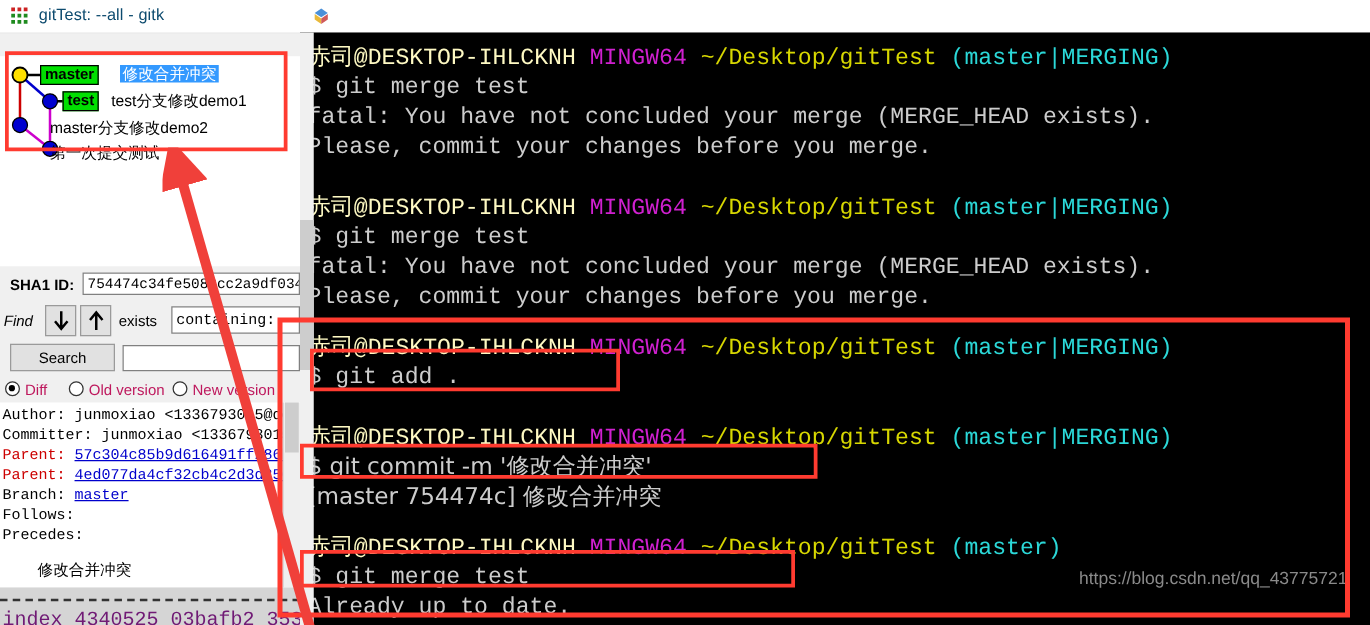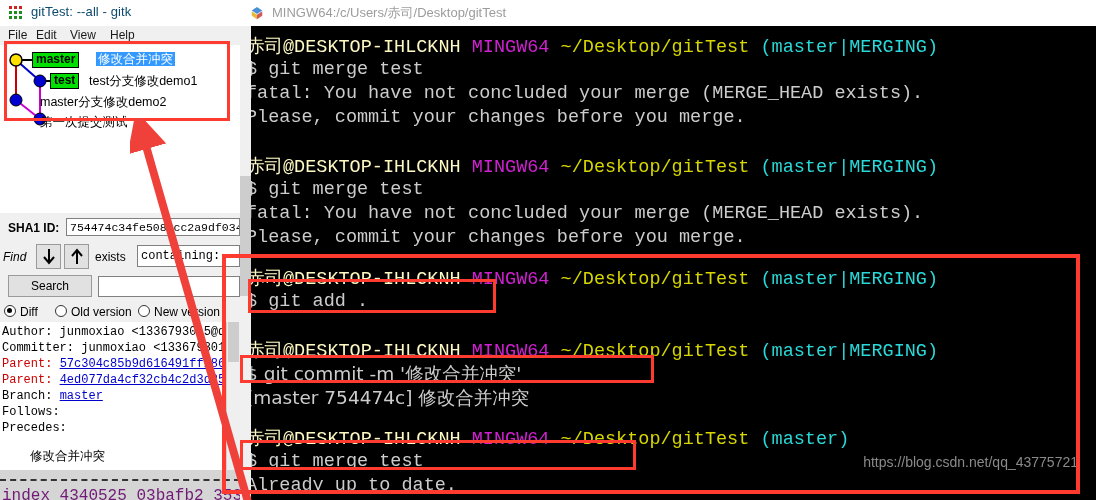--- a/index.html
+++ b/index.html
@@ -102,21 +102,21 @@
     position:absolute;left:98px;top:2px;width:142px;height:21px;
     background:#ffffff;border:1px solid #808080;box-sizing:border-box;
   }
 
   
   #radio-row{position:absolute;left:0;top:302px;width:240px;height:20px;background:#f0f0f0;}
   .radio{position:absolute;top:3px;width:12px;height:12px;border:1.5px solid #333;
          border-radius:50%;box-sizing:border-box;background:#fff;}
   .radio.on::after{content:"";position:absolute;left:2px;top:2px;width:5px;height:5px;
          border-radius:50%;background:#000;}
-  .rlabel{position:absolute;top:3px;font-size:12px;color:#000000;white-space:nowrap;}
+  .rlabel{position:absolute;top:3px;font-size:12px;color:#be185d;white-space:nowrap;}
   #rd0{left:4px;} #rl0{left:20px;}
   #rd1{left:55px;} #rl1{left:71px;}
   #rd2{left:138px;} #rl2{left:154px;}
 
   
   #detail{
     position:absolute;left:0;top:322px;width:240px;height:148px;background:#ffffff;
     font-family:"Liberation Mono","DejaVu Sans Mono",monospace;
     font-size:12px;line-height:16px;color:#000;overflow:hidden;
     white-space:nowrap;
@@ -202,26 +202,20 @@
         <i class="g" style="left:0px;top:5px;"></i>
           <i class="g" style="left:5px;top:5px;"></i>
           <i class="g" style="left:10px;top:5px;"></i>
         <i style="left:0px;top:10px;background:#1f8b1f;"></i>
           <i style="left:5px;top:10px;background:#1f8b1f;"></i>
           <i style="left:10px;top:10px;background:#1f8b1f;"></i>
       </span>
       <span id="gitk-title">gitTest: --all - gitk</span>
     </div>
 
-    <div id="gitk-menu">
-      <span class="m0">File</span>
-      <span class="m1">Edit</span>
-      <span class="m2">View</span>
-      <span class="m3">Help</span>
-    </div>
 
     <div id="graph-pane">
       <svg id="graph-svg" width="240" height="168">
         <line x1="16" y1="15" x2="16" y2="55" stroke="#cc0000" stroke-width="2"></line>
         <line x1="16" y1="15" x2="40" y2="36" stroke="#0000cc" stroke-width="2"></line>
         <line x1="16" y1="55" x2="40" y2="36" stroke="#cc00cc" stroke-width="0"></line>
         <line x1="16" y1="55" x2="40" y2="74" stroke="#cc00cc" stroke-width="2"></line>
         <line x1="40" y1="36" x2="40" y2="74" stroke="#cc00cc" stroke-width="2"></line>
         <line x1="16" y1="15" x2="32" y2="15" stroke="#000000" stroke-width="2"></line>
         <line x1="40" y1="36" x2="56" y2="36" stroke="#000000" stroke-width="2"></line>
@@ -304,21 +298,20 @@
     </div>
   </div>
 
   <div id="term">
     <div id="term-titlebar">
       <svg class="ticon" viewBox="0 0 16 16">
         <polygon points="8,1 14,5 8,9 2,5" fill="#4a90d9"></polygon>
         <polygon points="2,6 8,10 8,15 2,11" fill="#e8b93a"></polygon>
         <polygon points="14,6 8,10 8,15 14,11" fill="#d05a5a"></polygon>
       </svg>
-      <span id="term-title">MINGW64:/c/Users/赤司/Desktop/gitTest</span>
     </div>
 
     <div id="term-body">
 
       
       <div class="row" style="top:8px;"><span class="c-green zhs">赤司</span><span class="c-green">@</span><span class="c-green">DESKTOP-IHLCKNH</span> <span class="c-magenta">MINGW64</span> <span class="c-yellow">~/Desktop/gitTest</span> <span class="c-cyan">(master|MERGING)</span></div>
       <div class="row c-white" style="top:32px;">$ git merge test</div>
       <div class="row c-white" style="top:56px;">fatal: You have not concluded your merge (MERGE_HEAD exists).</div>
       <div class="row c-white" style="top:80px;">Please, commit your changes before you merge.</div>
 

